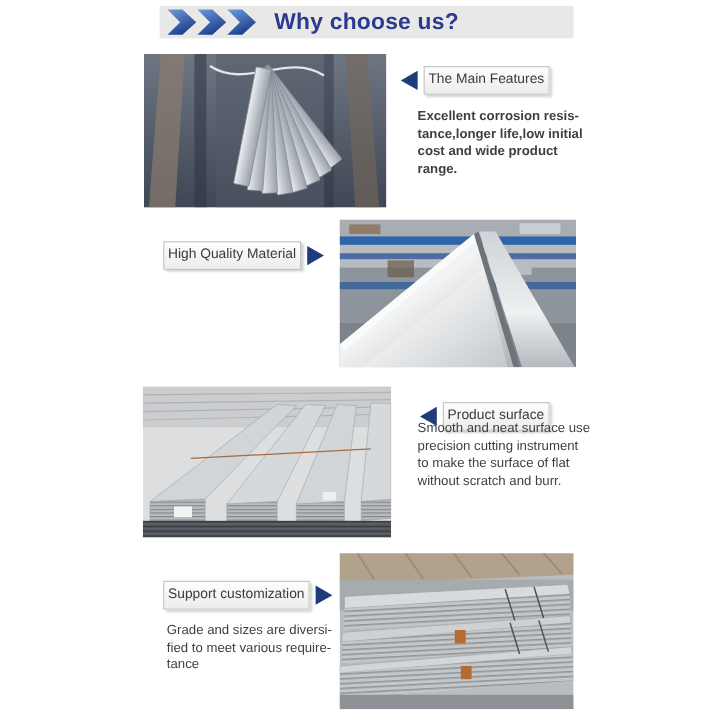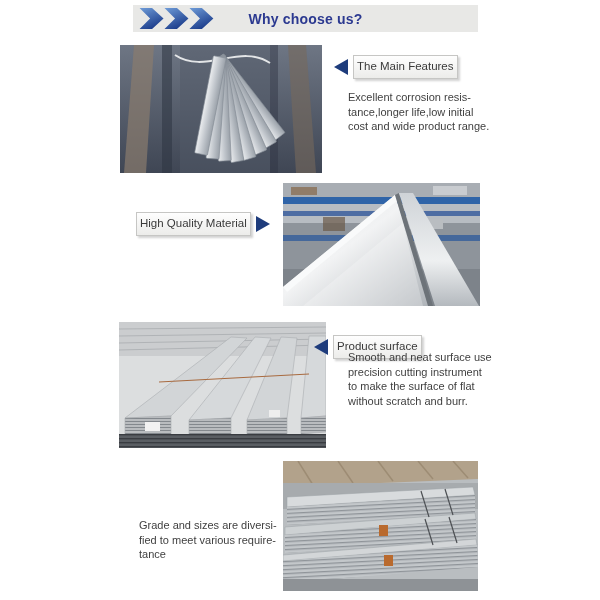--- a/index.html
+++ b/index.html
@@ -7,50 +7,50 @@
     position:relative;width:600px;height:600px;background:#ffffff;overflow:hidden;
     font-family:"Liberation Sans",sans-serif;
   }
   
   .banner{
     position:absolute;left:133px;top:5px;width:345px;height:27px;
     background:#e8e8e6;display:flex;align-items:center;
   }
   .banner .chevrons{position:absolute;left:4px;top:2px;width:78px;height:23px;}
   .banner .title{
-    width:100%;text-align:center;font-size:14px;font-weight:700;color:#2b3990;letter-spacing:.2px;
+    width:100%;text-align:center;font-size:19px;font-weight:700;color:#2b3990;letter-spacing:.2px;
   }
   
   .photo{position:absolute;display:block;}
   .photo svg{display:block;width:100%;height:100%;}
   #photo1{left:120px;top:45px;width:202px;height:128px;}
   #photo2{left:283px;top:183px;width:197px;height:123px;}
   #photo3{left:119px;top:322px;width:207px;height:126px;}
   #photo4{left:283px;top:461px;width:195px;height:130px;}
   
   .label-row{position:absolute;display:flex;align-items:center;gap:5px;}
   .label-box{
     background:linear-gradient(#fefefe,#ececea);
     border:1px solid #c6c6c4;
     box-shadow:2px 2px 2px rgba(0,0,0,.18);
     padding:4px 3px;font-size:11.5px;color:#3a3a3a;white-space:nowrap;line-height:1.2;
   }
   .tri{width:0;height:0;border-top:8px solid transparent;border-bottom:8px solid transparent;}
   .tri-left{border-right:14px solid #1e3c7c;}
   .tri-right{border-left:14px solid #1e3c7c;}
   #label1{left:334px;top:55px;}
-  #label2{left:136px;top:201px;margin-top:11px;}
-  #label3{left:314px;top:335px;}
+  #label2{left:136px;top:201px;}
+  #label3{left:350px;top:335px;}
   #label4{left:136px;top:484px;}
   
   .para{
     position:absolute;font-size:11px;line-height:1.33;color:#3f3f3f;
     white-space:pre-line;margin:0;
   }
-  #para1{left:348px;top:90px;width:142px;}
+  #para1{left:348px;top:90px;width:142px;font-weight:bold;}
   #para2{left:139px;top:238px;width:145px;}
   #para3{left:348px;top:350px;width:148px;}
   #para4{left:139px;top:518px;width:142px;}
 </style>
 </head>
 <body>
 
 <div class="canvas">
 
   <div class="banner">
@@ -183,20 +183,24 @@
   </div>
   <div class="label-row" id="label3">
     <span class="tri tri-left"></span>
     <span class="label-box">Product surface</span>
   </div>
   <p class="para" id="para3">Smooth and neat surface use
 precision cutting instrument
 to make the surface of  flat
 without scratch and burr.</p>
 
+  <div class="label-row" id="label4">
+    <span class="label-box">Support customization</span>
+    <span class="tri tri-right"></span>
+  </div>
   <p class="para" id="para4">Grade and sizes are diversi-
 fied to meet various require-
 tance</p>
   <div class="photo" id="photo4">
     <svg viewBox="0 0 195 130" preserveAspectRatio="none">
       <defs>
         <pattern id="stripeC" width="195" height="4" patternUnits="userSpaceOnUse" patternTransform="rotate(-3)">
           <rect width="195" height="4" fill="#c3c7ca"></rect>
             <rect width="195" height="1.3" fill="#8f9499"></rect>
         </pattern>

